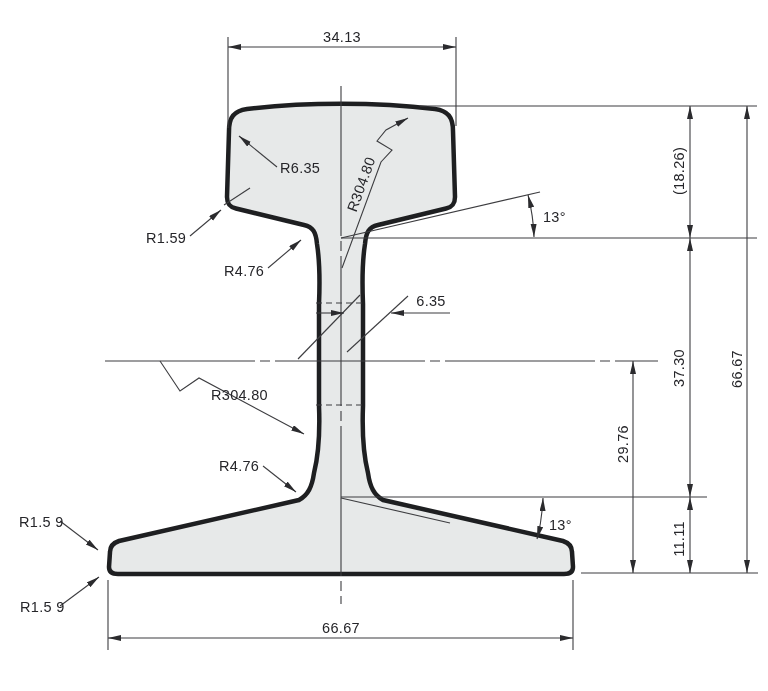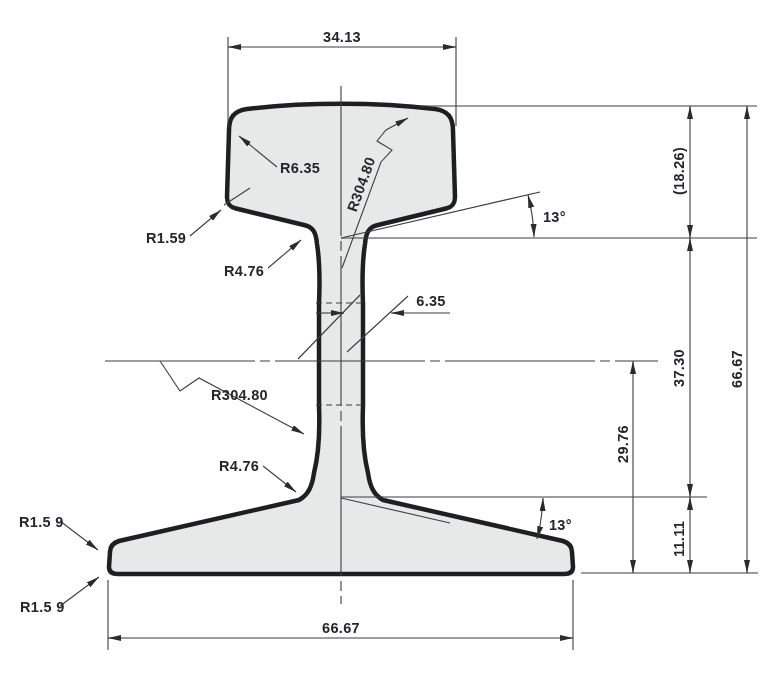--- a/index.html
+++ b/index.html
@@ -1,16 +1,16 @@
 <!DOCTYPE html>
 <html><head>
 <meta charset="utf-8">
 <style>
   html,body{margin:0;padding:0;background:#ffffff;}
-  .stage{width:768px;height:691px;position:relative;background:#ffffff;overflow:hidden;font-weight:bold;}
+  .stage{width:768px;height:691px;position:relative;background:#ffffff;overflow:hidden;}
   svg{display:block;}
   .profile{stroke:#1e1f21;stroke-width:4.5;stroke-linejoin:round;stroke-linecap:round;}
   .thin{stroke:#3d3d40;stroke-width:1.1;fill:none;}
   .dashed{stroke:#3d3d40;stroke-width:1.1;fill:none;stroke-dasharray:6 4;}
   .cline{stroke:#3d3d40;stroke-width:1.1;fill:none;stroke-dasharray:150 5 10 5;}
   .dim{stroke:#3d3d40;stroke-width:1.1;fill:none;}
   text{font-family:"Liberation Sans",sans-serif;font-size:14.5px;fill:#26262a;letter-spacing:0.3px;}
   .mid{text-anchor:middle;}
   #ah path{fill:#2b2b2e;}
 </style>

